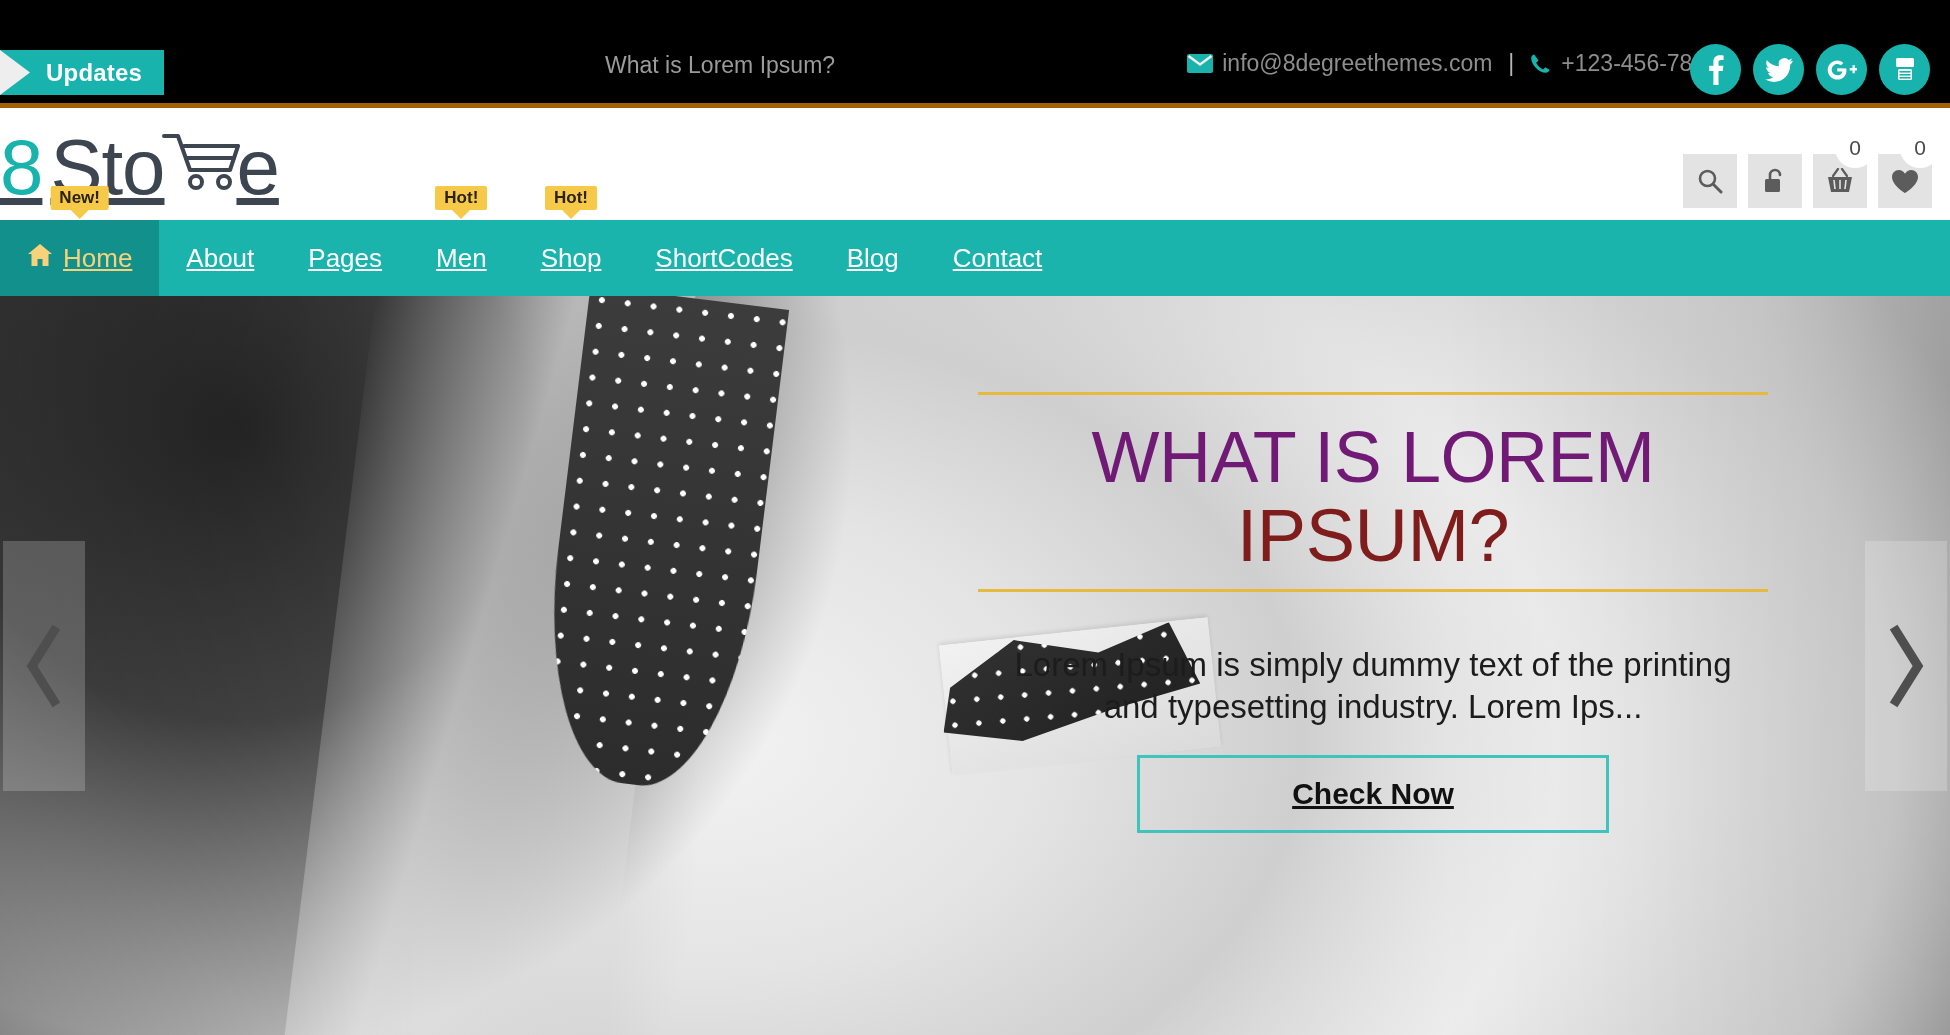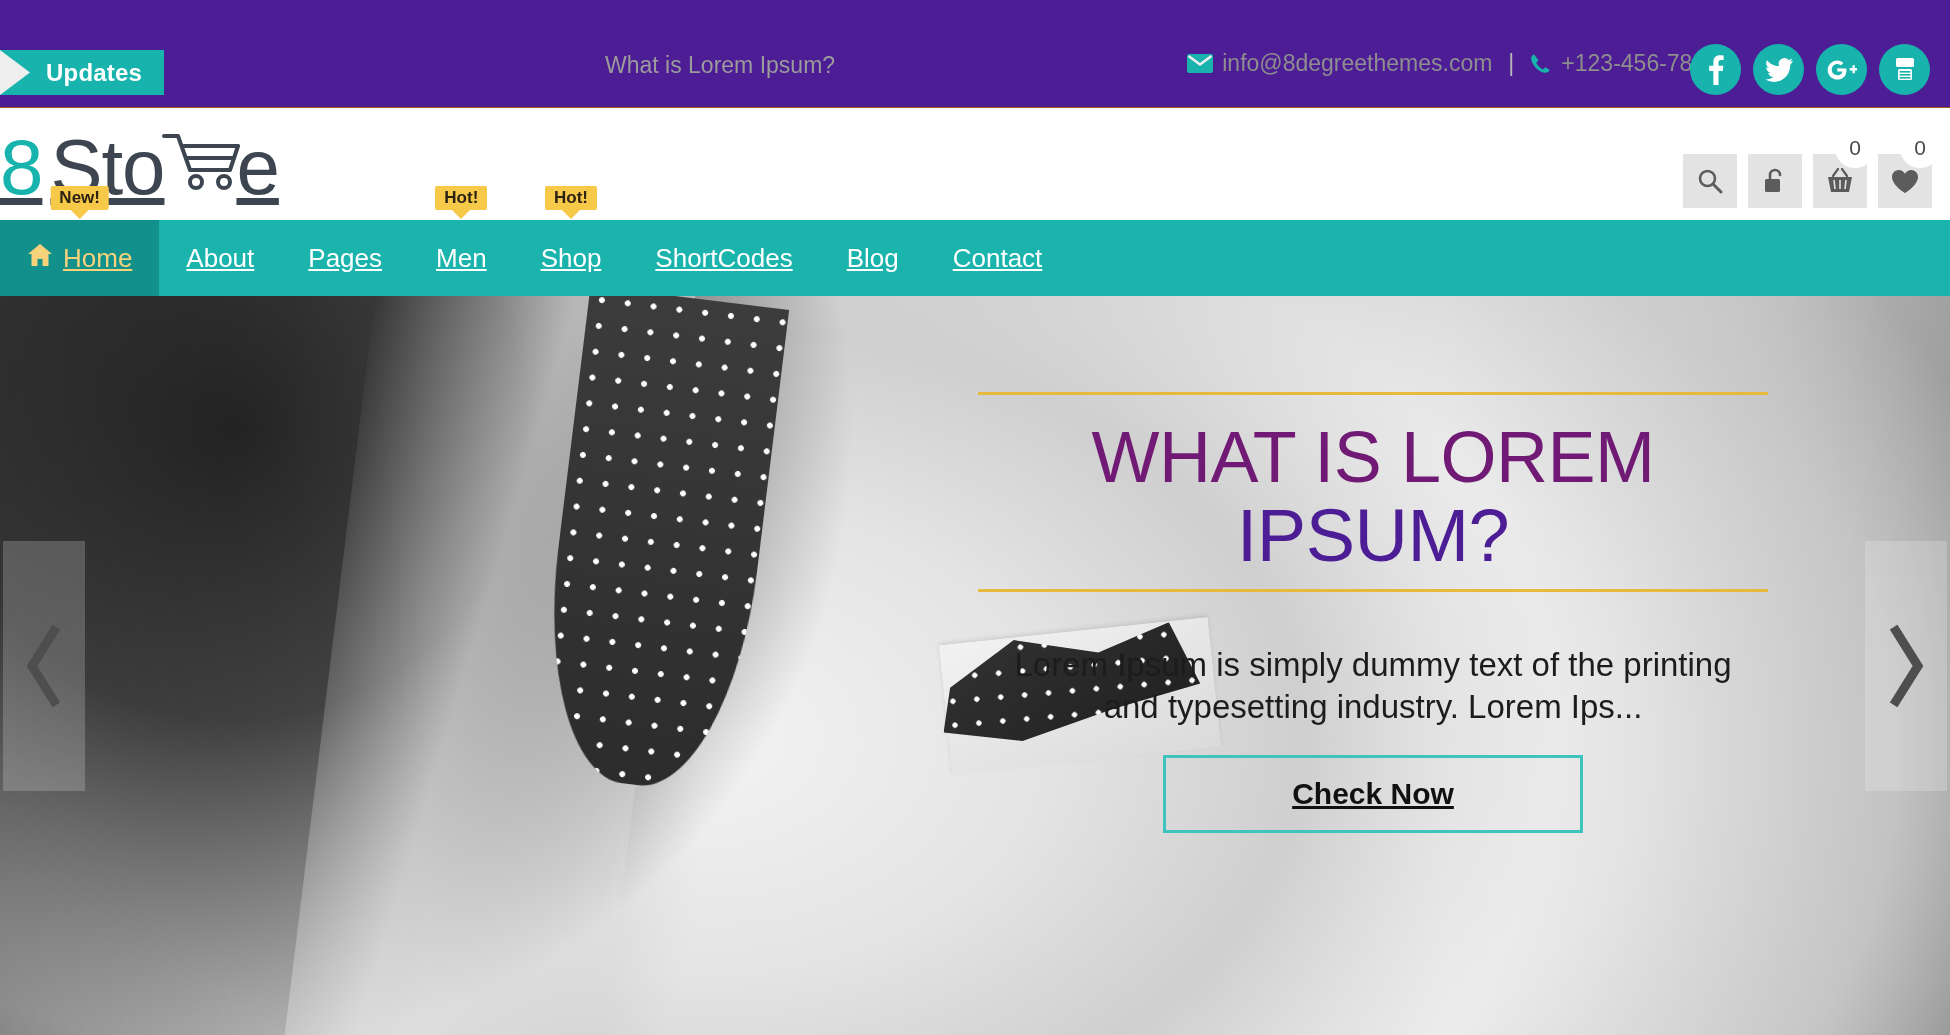--- a/index.html
+++ b/index.html
@@ -8,22 +8,22 @@
     width: 1950px; height: 1035px;
     overflow: hidden;
     background: #ffffff;
     font-family: "Liberation Sans", sans-serif;
   }
 
   
   .topbar {
     position: relative;
     width: 1950px; height: 108px;
-    background: #4c1d95;
-    border-bottom: 1px solid #a16207;
+    background: #000000;
+    border-bottom: 5px solid #a16207;
     display: flex; align-items: center;
   }
   .updates-flag {
     position: absolute; left: 0; top: 50px;
     height: 45px;
     background: #17b3ac;
     color: #ffffff;
     font-size: 24px; font-weight: bold;
     display: flex; align-items: center;
     padding: 0 22px 0 46px;
@@ -196,32 +196,32 @@
     text-align: center;
   }
   .hero-rule { height: 3px; background: #e8b93f; width: 100%; }
   .hero-rule.bottom { margin-top: 16px; }
   .hero-h1 {
     font-size: 72px; font-weight: normal; color: #701a75;
     letter-spacing: -.5px; line-height: 1.12;
     margin-top: 22px;
   }
   .hero-h2 {
-    font-size: 74px; font-weight: normal; color: #4c1d95;
+    font-size: 74px; font-weight: normal; color: #7f1d1d;
     letter-spacing: -.5px; line-height: 1.02; margin-bottom: 10px;
   }
   .hero-p {
     font-size: 33px; color: #1c1c1c; line-height: 1.28;
     margin-top: 52px; padding: 0 6px;
   }
   .hero-btn {
     display: inline-block; margin-top: 26px;
     border: 3px solid #3ec3bd;
     color: #111111; font-size: 30px; font-weight: bold;
-    padding: 19px 0; width: 420px;
+    padding: 19px 0; width: 472px;
     background: transparent;
   }
 
   .slide-arrow {
     position: absolute; top: 245px;
     width: 82px; height: 250px;
     background: rgba(255,255,255,.20);
     display: flex; align-items: center; justify-content: center;
     color: #4e4e4e;
   }

